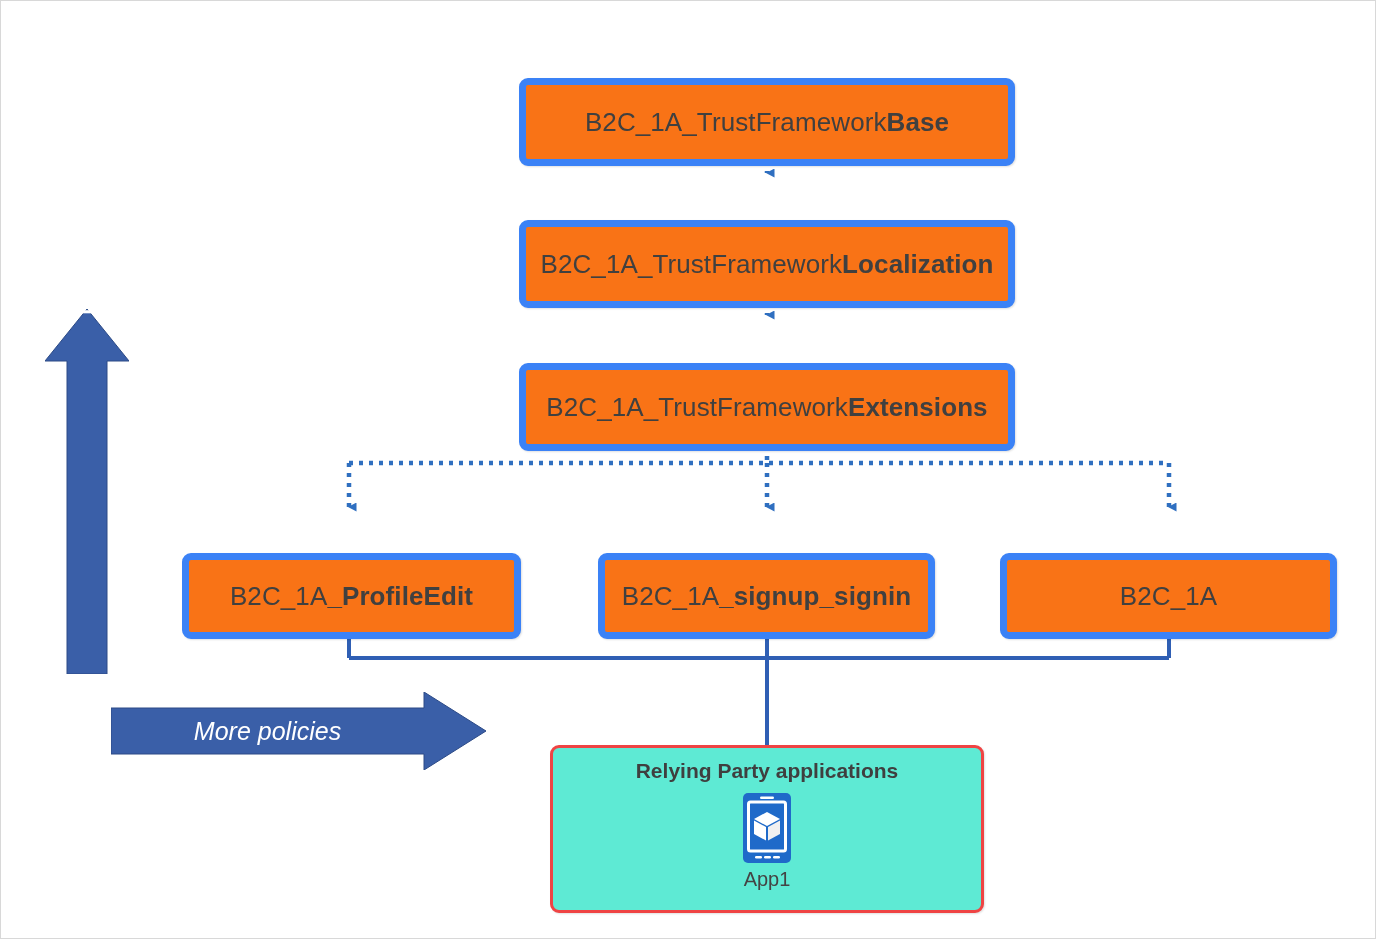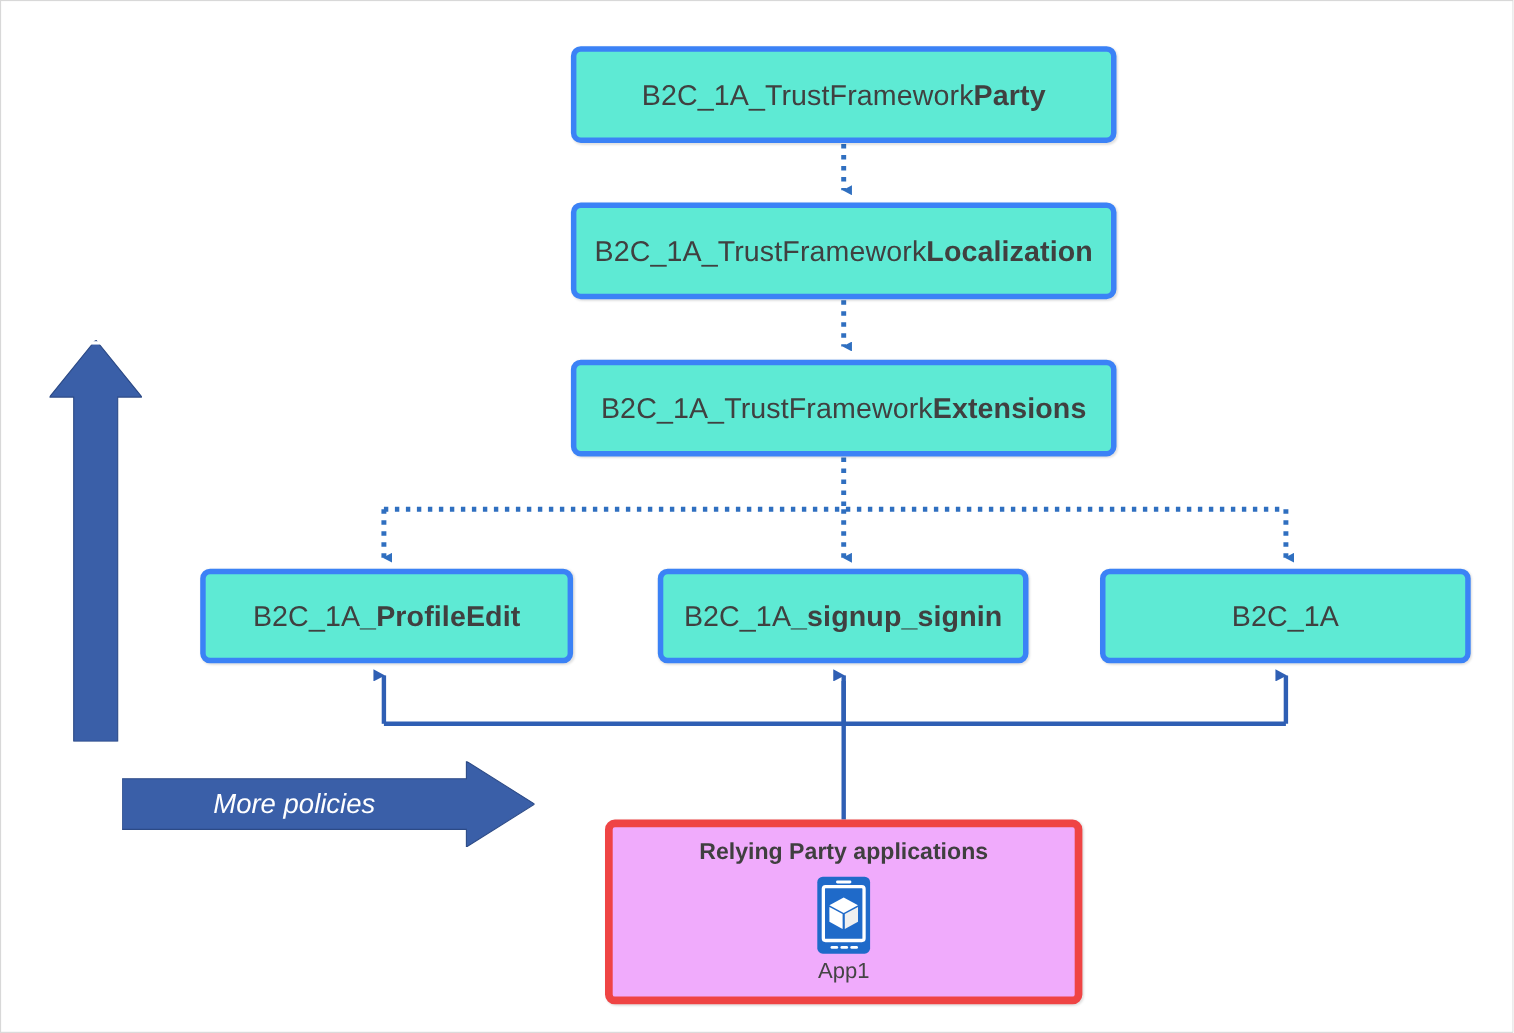--- a/index.html
+++ b/index.html
@@ -16,51 +16,52 @@
     width: 1376px;
     height: 939px;
     background: #ffffff;
     border: 1px solid #d8d8d8;
     box-sizing: border-box;
     overflow: hidden;
   }
   
   .policy-box {
     position: absolute;
-    background: #5eead4;
-    border: 5px solid #3b82f6;
+    background: #f97316;
+    border: 7px solid #3b82f6;
     border-radius: 9px;
     box-shadow: 1px 1px 2px rgba(0,0,0,0.12);
     display: flex;
     align-items: center;
     justify-content: center;
     box-sizing: border-box;
     color: #404040;
     font-size: 26px;
     letter-spacing: 0.1px;
     white-space: nowrap;
+    margin-top: 36px;
   }
   .policy-box .prefix { font-weight: 400; }
   .policy-box .suffix { font-weight: 700; }
 
   #box-base        { left: 518px; top: 41px;  width: 496px; height: 88px; }
   #box-localization{ left: 518px; top: 183px; width: 496px; height: 88px; }
   #box-extensions  { left: 518px; top: 326px; width: 496px; height: 88px; }
 
   #box-profileedit { left: 181px; top: 516px; width: 339px; height: 86px; }
   #box-signup      { left: 597px; top: 516px; width: 337px; height: 86px; }
   #box-passwordreset{left: 999px; top: 516px; width: 337px; height: 86px; }
 
   
   #rp-panel {
     position: absolute;
     left: 549px; top: 744px;
     width: 434px; height: 168px;
-    background: #f0abfc;
-    border: 7px solid #ef4444;
+    background: #5eead4;
+    border: 3px solid #ef4444;
     border-radius: 9px;
     box-shadow: 1px 1px 2px rgba(0,0,0,0.12);
     box-sizing: border-box;
   }
   #rp-title {
     position: absolute;
     top: 11px; left: 0; right: 0;
     text-align: center;
     font-size: 21px;
     font-weight: 700;
@@ -183,21 +184,21 @@
   </svg>
   <div id="arrow-inheritance-label">More inheritance levels</div>
 
   <svg id="arrow-policies" viewBox="0 0 375 78" xmlns="http://www.w3.org/2000/svg">
     <polygon points="0,16 313,16 313,0 375,39 313,78 313,62 0,62" fill="#3a5fa8" stroke="#2c4a86" stroke-width="1"></polygon>
   </svg>
   <div id="arrow-policies-label">More policies</div>
 
   <div class="policy-box" id="box-base">
     <span class="prefix">B2C_1A_TrustFramework</span>
-      <span class="suffix">Party</span>
+      <span class="suffix">Base</span>
   </div>
 
   <div class="policy-box" id="box-localization">
     <span class="prefix">B2C_1A_TrustFramework</span>
       <span class="suffix">Localization</span>
   </div>
 
   <div class="policy-box" id="box-extensions">
     <span class="prefix">B2C_1A_TrustFramework</span>
       <span class="suffix">Extensions</span>

